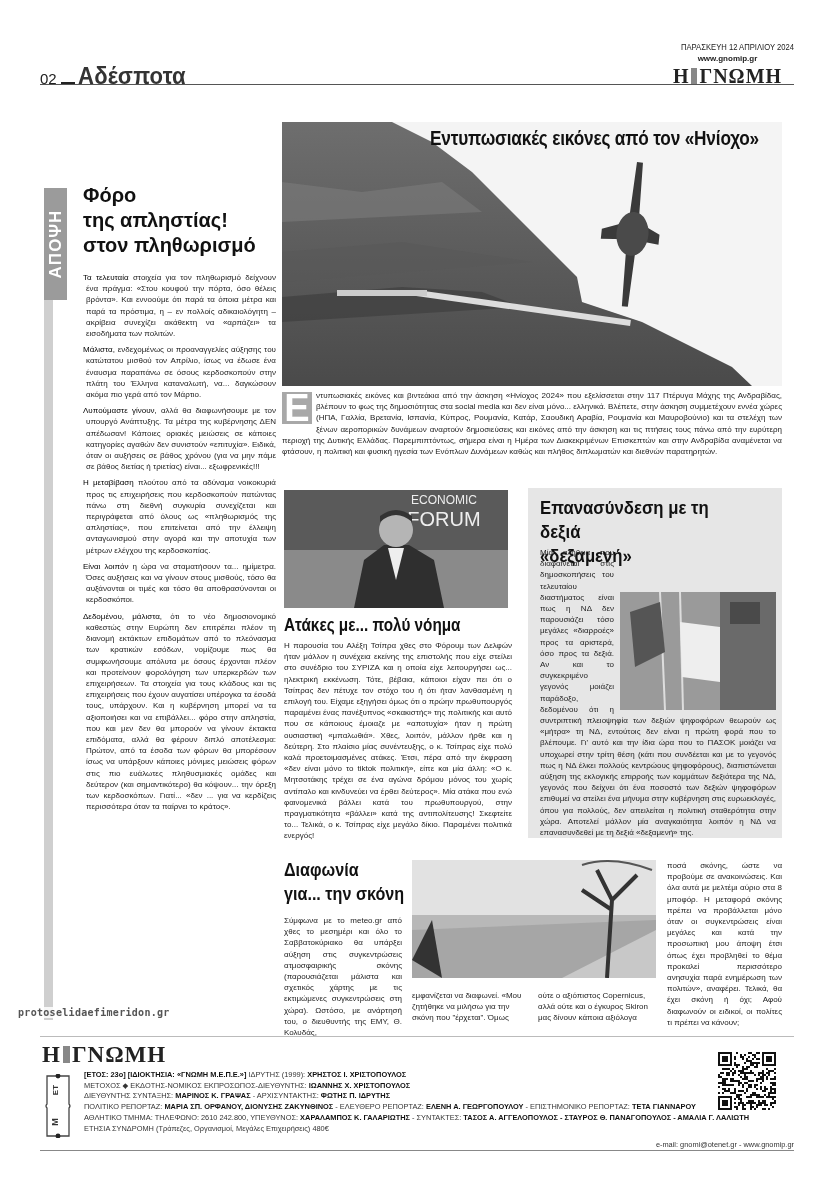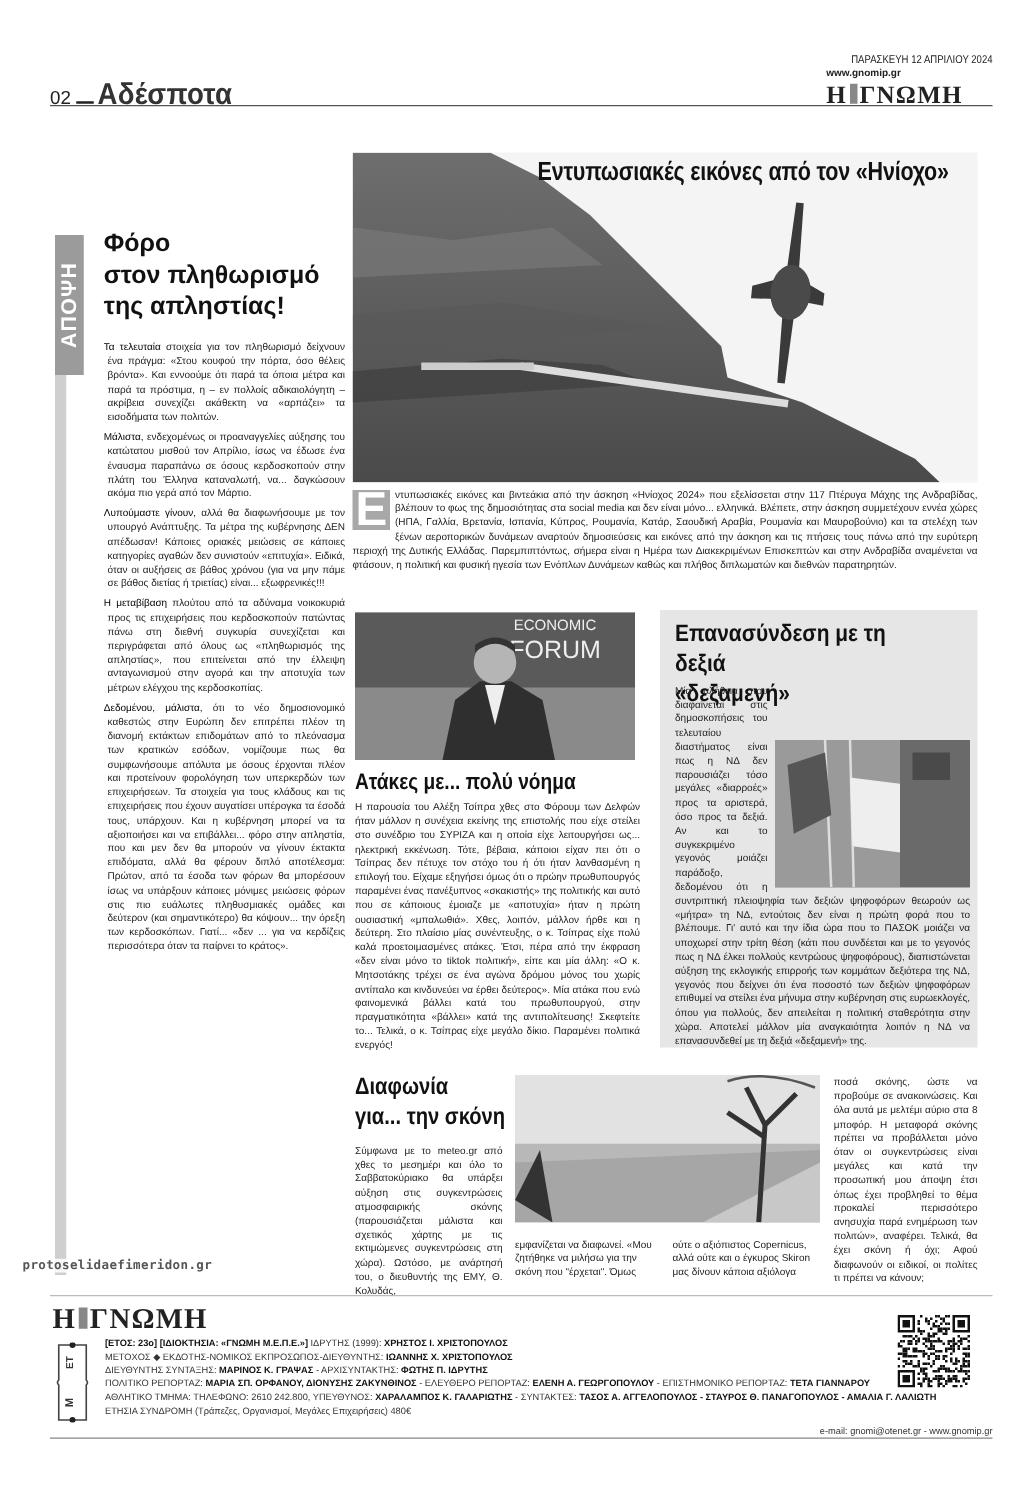--- a/index.html
+++ b/index.html
@@ -4,21 +4,21 @@
 <style>
   * { box-sizing: border-box; margin: 0; padding: 0; }
   html, body { width: 822px; height: 1190px; background: #ffffff; overflow: hidden; }
   body { position: relative; font-family: "Liberation Sans", sans-serif; color: #1a1a1a; }
 
   
   .hdr-left { position: absolute; left: 40px; top: 62px; display: flex; align-items: baseline; }
   .page-num { font-family: "Liberation Sans Narrow", "Liberation Sans", sans-serif; font-size: 15px; color: #222; }
   .page-dash { display: inline-block; width: 14px; height: 2px; background: #222; margin: 0 3px 0 4px; }
   .section-name { font-family: "Liberation Sans", sans-serif; font-size: 24px; font-weight: bold; color: #333; transform: scaleX(0.92); transform-origin: left; letter-spacing: 0.2px; }
-  .hdr-right { position: absolute; right: 28px; top: 42px; text-align: left; }
+  .hdr-right { position: absolute; right: 28px; top: 42px; text-align: center; }
   .hdr-date { font-size: 9px; color: #222; transform: scaleX(0.85); transform-origin: right; }
   .hdr-web { font-size: 8px; font-weight: bold; color: #222; margin-top: 2px; }
   .logo { font-family: "Liberation Serif", serif; font-weight: bold; font-size: 20px; letter-spacing: 1px; color: #222; margin-top: 2px; }
   .logo .sep { display: inline-block; width: 6px; height: 16px; background: #888; margin: 0 2px; vertical-align: -1px; }
   .hdr-rule { position: absolute; left: 40px; right: 28px; top: 84px; height: 1px; background: #555; }
 
   
   .opinion-bar { position: absolute; left: 44px; top: 188px; width: 23px; height: 112px; background: #9b9b9b; }
   .opinion-bar-label { position: absolute; left: 50%; top: 50%; transform: translate(-50%,-50%) rotate(-90deg); color: #fff; font-weight: bold; font-size: 17px; letter-spacing: 1px; white-space: nowrap; }
   .opinion-rail { position: absolute; left: 44px; top: 300px; width: 9px; height: 720px; background: #cfcfcf; }
@@ -84,29 +84,30 @@
 <div class="hdr-rule"></div>
 
 <div class="opinion-bar">
   <span class="opinion-bar-label">ΑΠΟΨΗ</span>
 </div>
 <div class="opinion-rail"></div>
 <div class="opinion-rail-tail"></div>
 
 <h1 class="op-title">
   <div>Φόρο</div>
+  <div>της απληστίας!</div>
   <div>στον πληθωρισμό</div>
-  <div>της απληστίας!</div>
 </h1>
 
 <div class="op-body">
   <p><b>Τα τελευταία</b><span> στοιχεία για τον πληθωρισμό δείχνουν ένα πράγμα: «Στου κουφού την πόρτα, όσο θέλεις βρόντα». Και εννοούμε ότι παρά τα όποια μέτρα και παρά τα πρόστιμα, η – εν πολλοίς αδικαιολόγητη – ακρίβεια συνεχίζει ακάθεκτη να «αρπάζει» τα εισοδήματα των πολιτών.</span></p>
   <p><b>Μάλιστα,</b><span> ενδεχομένως οι προαναγγελίες αύξησης του κατώτατου μισθού τον Απρίλιο, ίσως να έδωσε ένα έναυσμα παραπάνω σε όσους κερδοσκοπούν στην πλάτη του Έλληνα καταναλωτή, να... δαγκώσουν ακόμα πιο γερά από τον Μάρτιο.</span></p>
   <p><b>Λυπούμαστε γίνουν,</b><span> αλλά θα διαφωνήσουμε με τον υπουργό Ανάπτυξης. Τα μέτρα της κυβέρνησης ΔΕΝ απέδωσαν! Κάποιες οριακές μειώσεις σε κάποιες κατηγορίες αγαθών δεν συνιστούν «επιτυχία». Ειδικά, όταν οι αυξήσεις σε βάθος χρόνου (για να μην πάμε σε βάθος διετίας ή τριετίας) είναι... εξωφρενικές!!!</span></p>
   <p><b>Η μεταβίβαση</b><span> πλούτου από τα αδύναμα νοικοκυριά προς τις επιχειρήσεις που κερδοσκοπούν πατώντας πάνω στη διεθνή συγκυρία συνεχίζεται και περιγράφεται από όλους ως «πληθωρισμός της απληστίας», που επιτείνεται από την έλλειψη ανταγωνισμού στην αγορά και την αποτυχία των μέτρων ελέγχου της κερδοσκοπίας.</span></p>
+  <p><b>Είναι λοιπόν</b><span> η ώρα να σταματήσουν τα... ημίμετρα. Όσες αυξήσεις και να γίνουν στους μισθούς, τόσο θα αυξάνονται οι τιμές και τόσο θα αποθρασύνονται οι κερδοσκόποι.</span></p>
   <p><b>Δεδομένου, μάλιστα,</b><span> ότι το νέο δημοσιονομικό καθεστώς στην Ευρώπη δεν επιτρέπει πλέον τη διανομή εκτάκτων επιδομάτων από το πλεόνασμα των κρατικών εσόδων, νομίζουμε πως θα συμφωνήσουμε απόλυτα με όσους έρχονται πλέον και προτείνουν φορολόγηση των υπερκερδών των επιχειρήσεων. Τα στοιχεία για τους κλάδους και τις επιχειρήσεις που έχουν αυγατίσει υπέρογκα τα έσοδά τους, υπάρχουν. Και η κυβέρνηση μπορεί να τα αξιοποιήσει και να επιβάλλει... φόρο στην απληστία, που και μεν δεν θα μπορούν να γίνουν έκτακτα επιδόματα, αλλά θα φέρουν διπλό αποτέλεσμα: Πρώτον, από τα έσοδα των φόρων θα μπορέσουν ίσως να υπάρξουν κάποιες μόνιμες μειώσεις φόρων στις πιο ευάλωτες πληθυσμιακές ομάδες και δεύτερον (και σημαντικότερο) θα κόψουν... την όρεξη των κερδοσκόπων. Γιατί... «δεν ... για να κερδίζεις περισσότερα όταν τα παίρνει το κράτος».</span></p>
 </div>
 
 <div class="watermark">protoselidaefimeridon.gr</div>
 
 <div class="photo-main">
   <svg width="500" height="264" viewBox="0 0 500 264">
     <defs>
       <linearGradient id="hill" x1="0" y1="0" x2="0" y2="1">
         <stop offset="0" stop-color="#6e6e6e"></stop>

